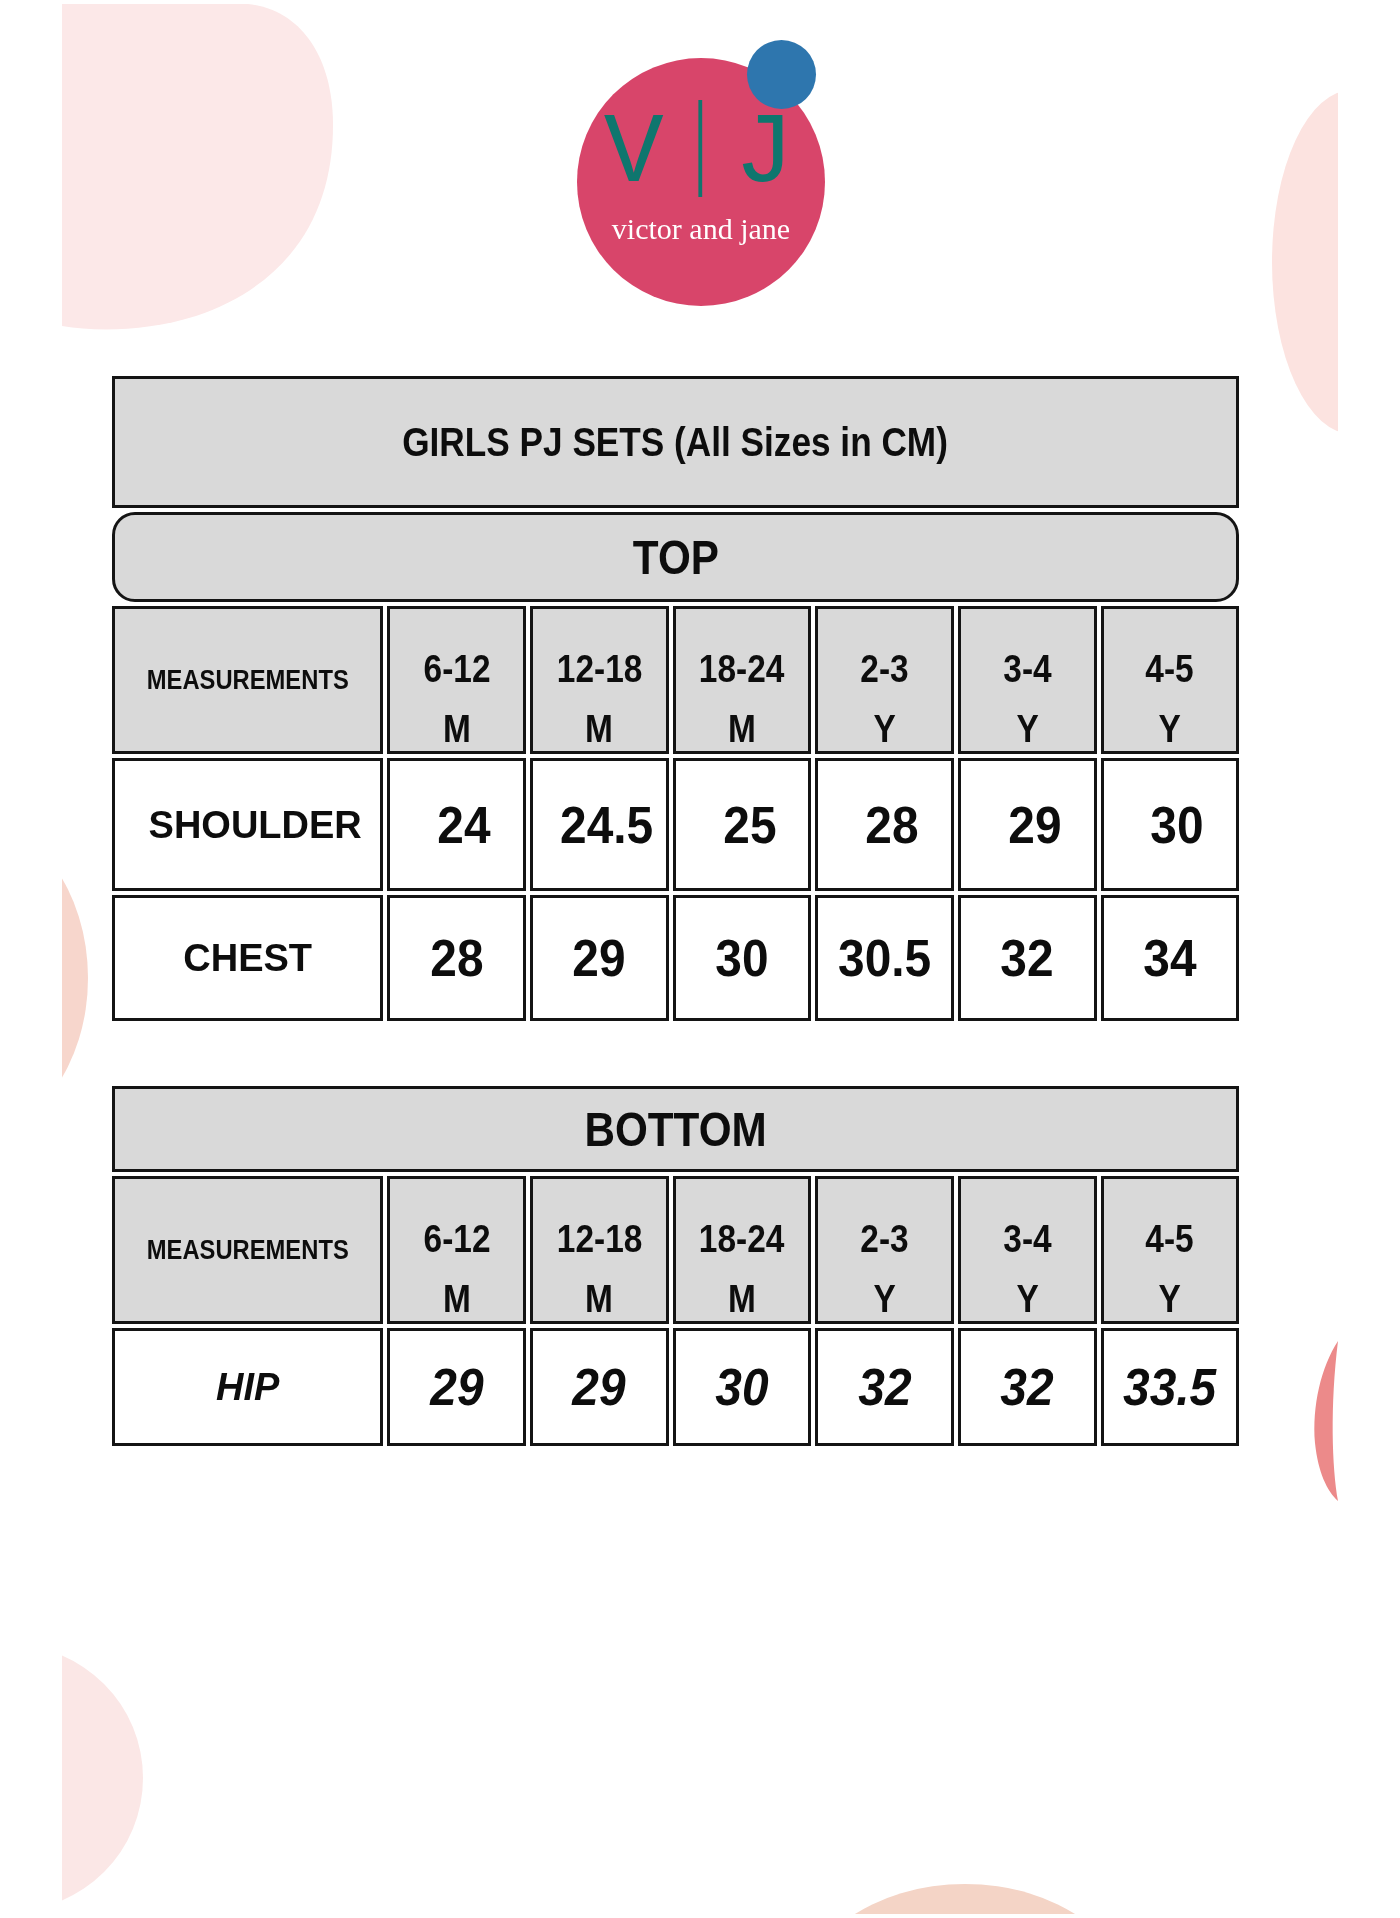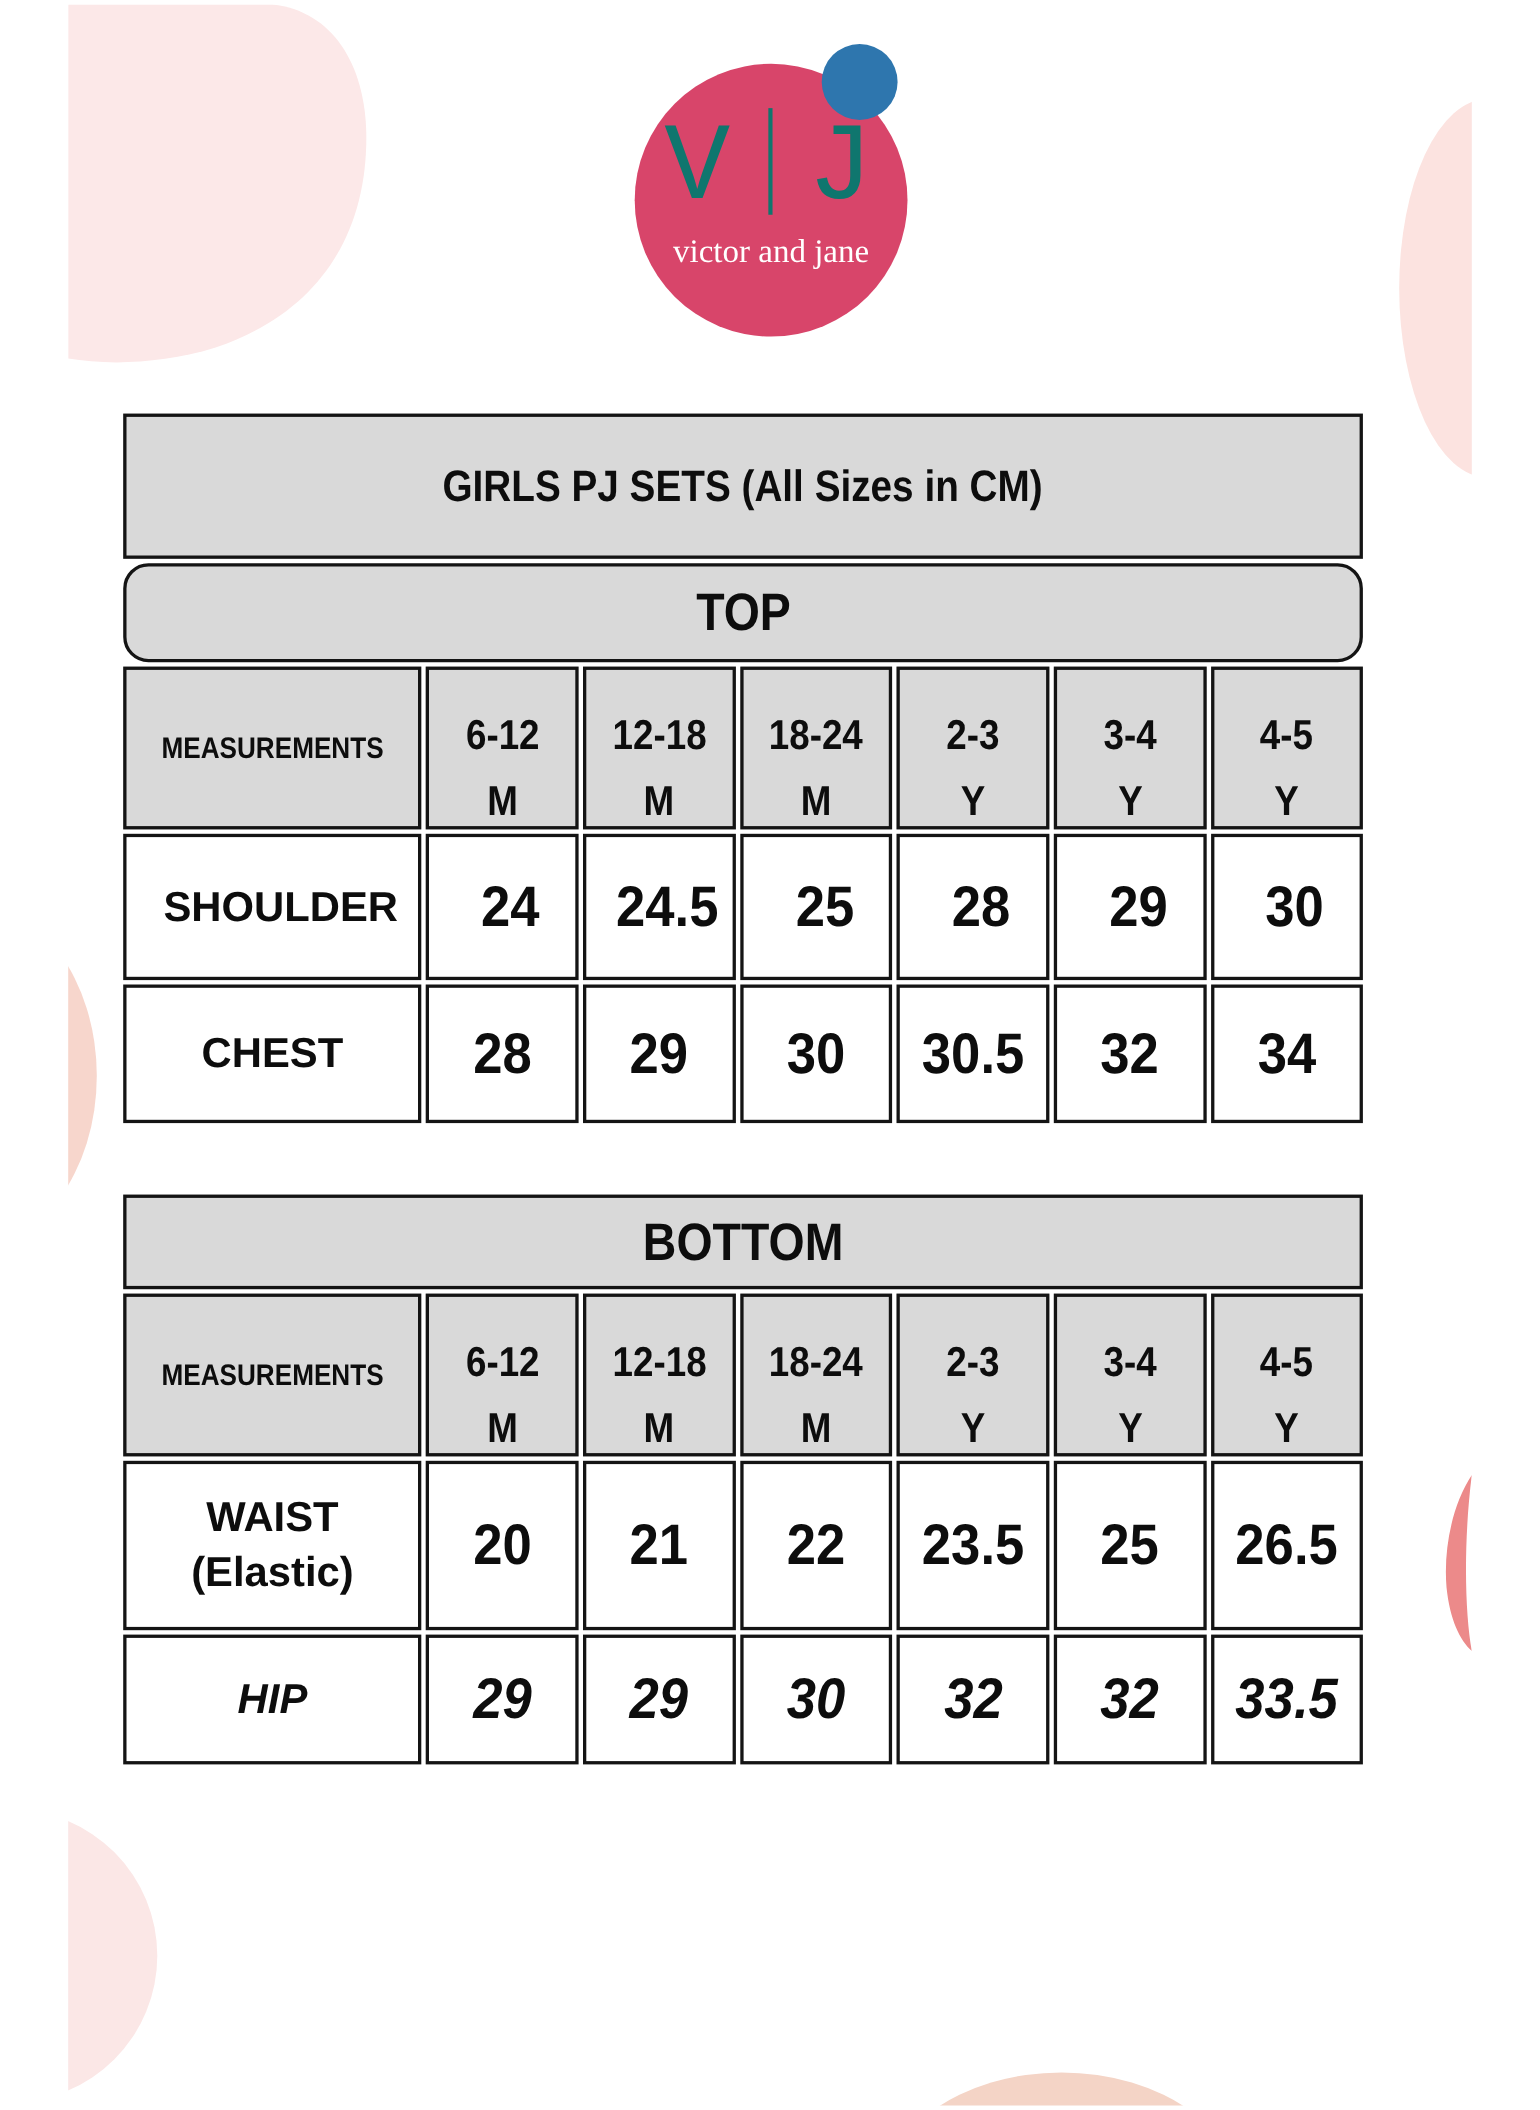--- a/index.html
+++ b/index.html
@@ -278,32 +278,20 @@
               <span class="sz-unit cond">Y</span>
             </div>
           </td>
       <td class="gray">
             <div class="sz-cell">
               <span class="sz-range cond">4-5</span>
               <span class="sz-unit cond">Y</span>
             </div>
           </td>
     </tr>
-    <tr class="r-d1">
-      <td class="white">
-        <div class="row-label">WAIST</div>
-        <div class="row-label2">(Elastic)</div>
-      </td>
-      <td class="white"><span class="cell-value cond-num">20</span></td>
-      <td class="white"><span class="cell-value cond-num">21</span></td>
-      <td class="white"><span class="cell-value cond-num">22</span></td>
-      <td class="white"><span class="cell-value cond-num">23.5</span></td>
-      <td class="white"><span class="cell-value cond-num">25</span></td>
-      <td class="white"><span class="cell-value cond-num">26.5</span></td>
-    </tr>
     <tr class="r-d3">
       <td class="white"><span class="row-label">HIP</span></td>
       <td class="white"><span class="cell-value cond-num">29</span></td>
       <td class="white"><span class="cell-value cond-num">29</span></td>
       <td class="white"><span class="cell-value cond-num">30</span></td>
       <td class="white"><span class="cell-value cond-num">32</span></td>
       <td class="white"><span class="cell-value cond-num">32</span></td>
       <td class="white"><span class="cell-value cond-num">33.5</span></td>
     </tr>
   </tbody>

